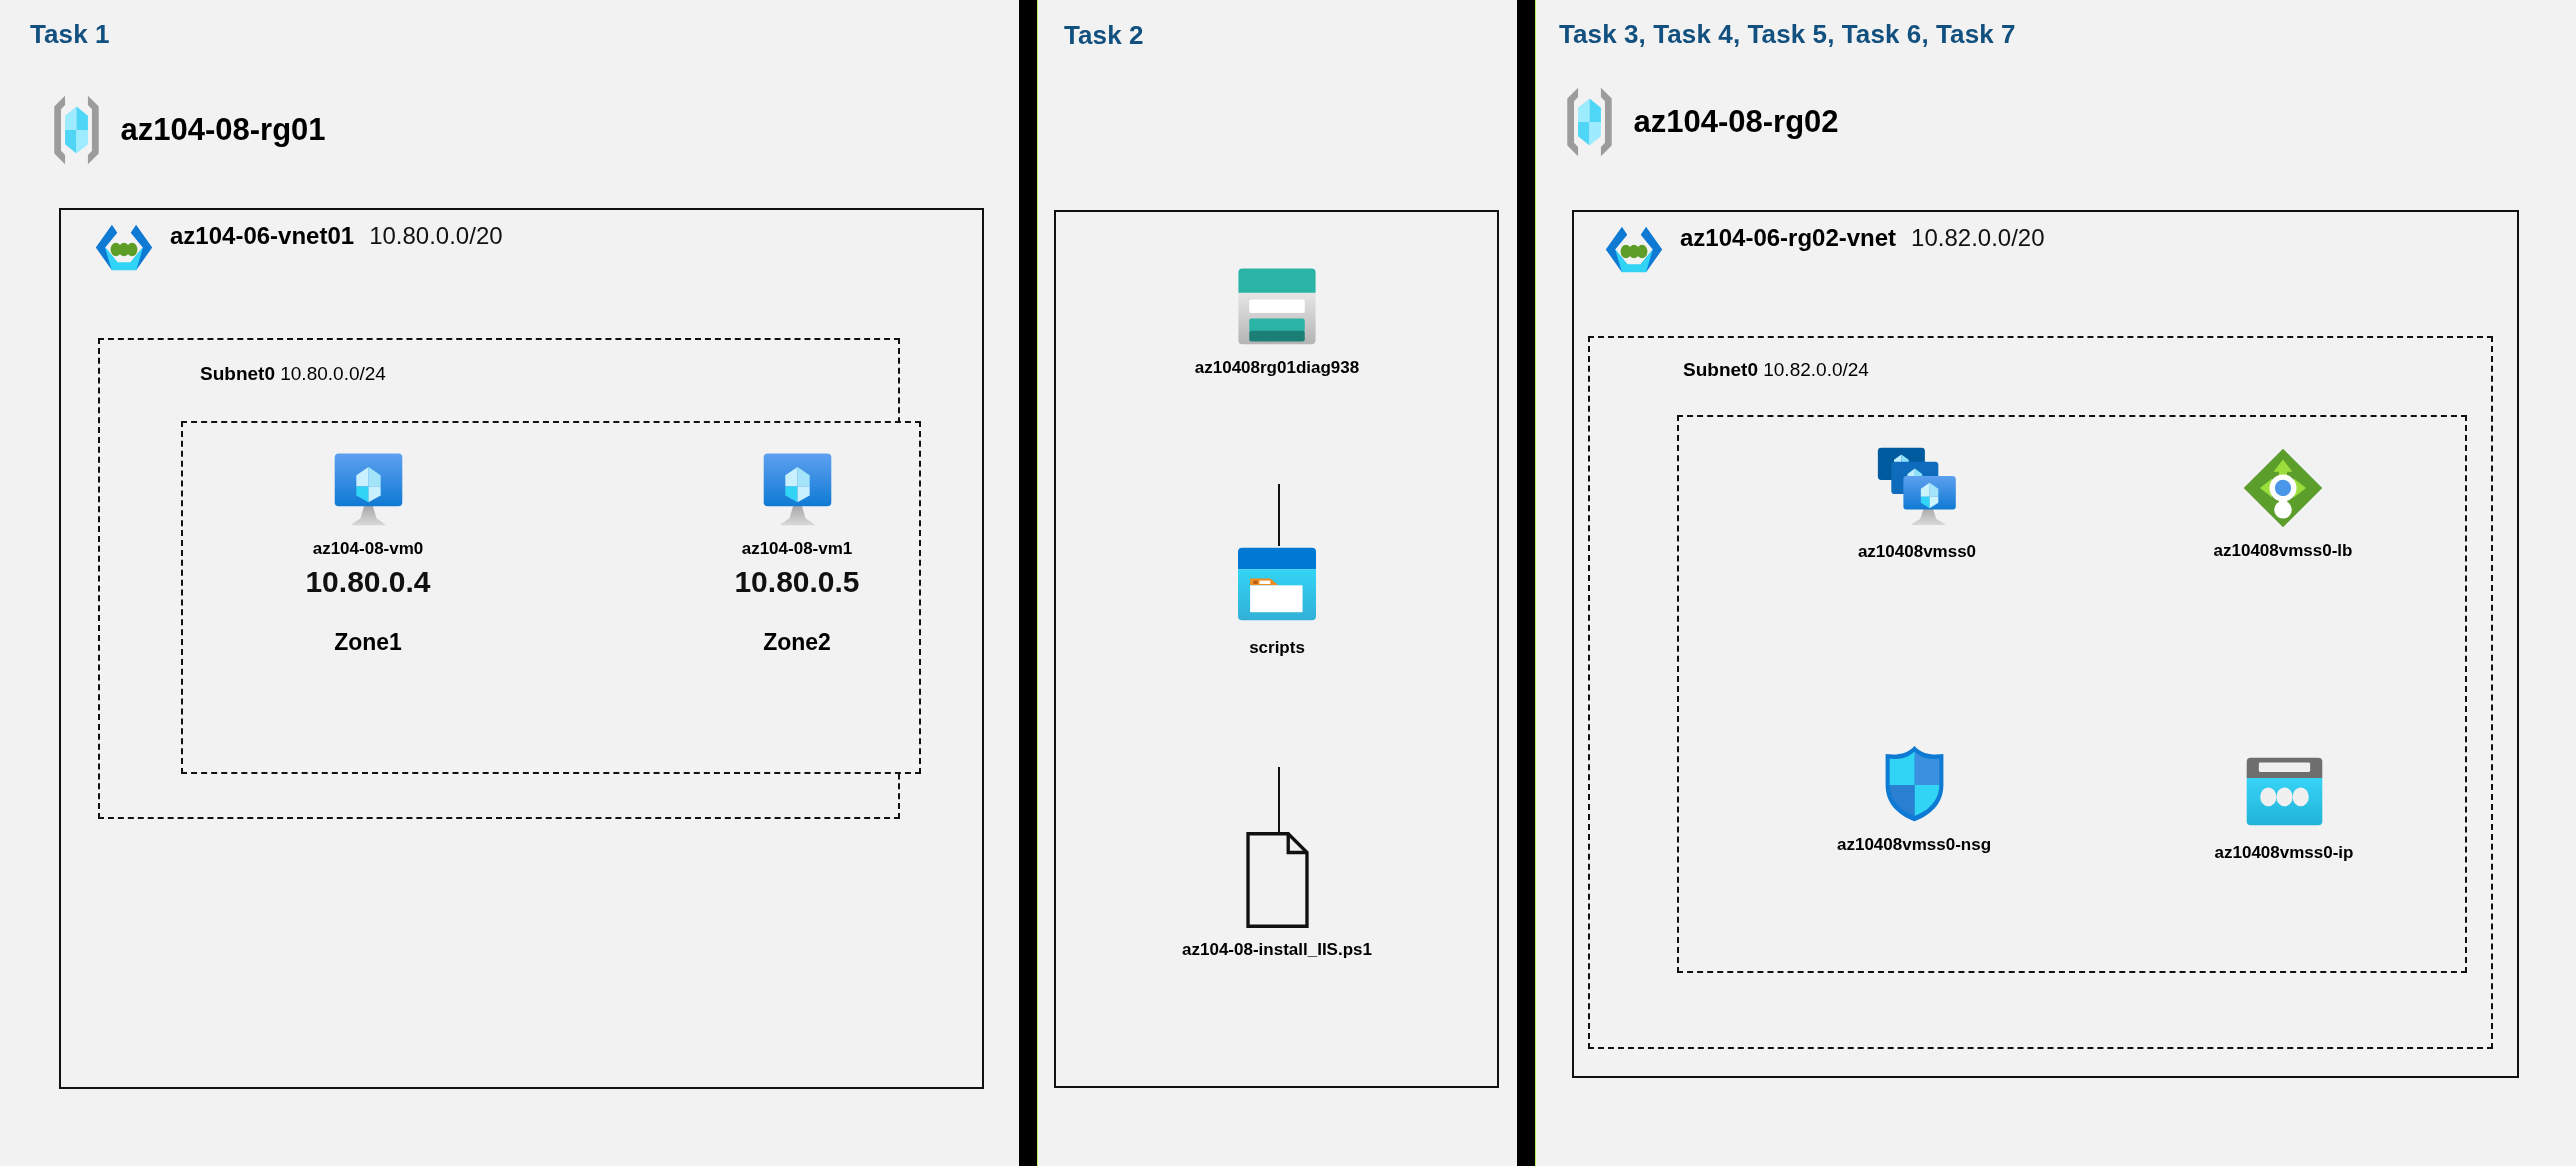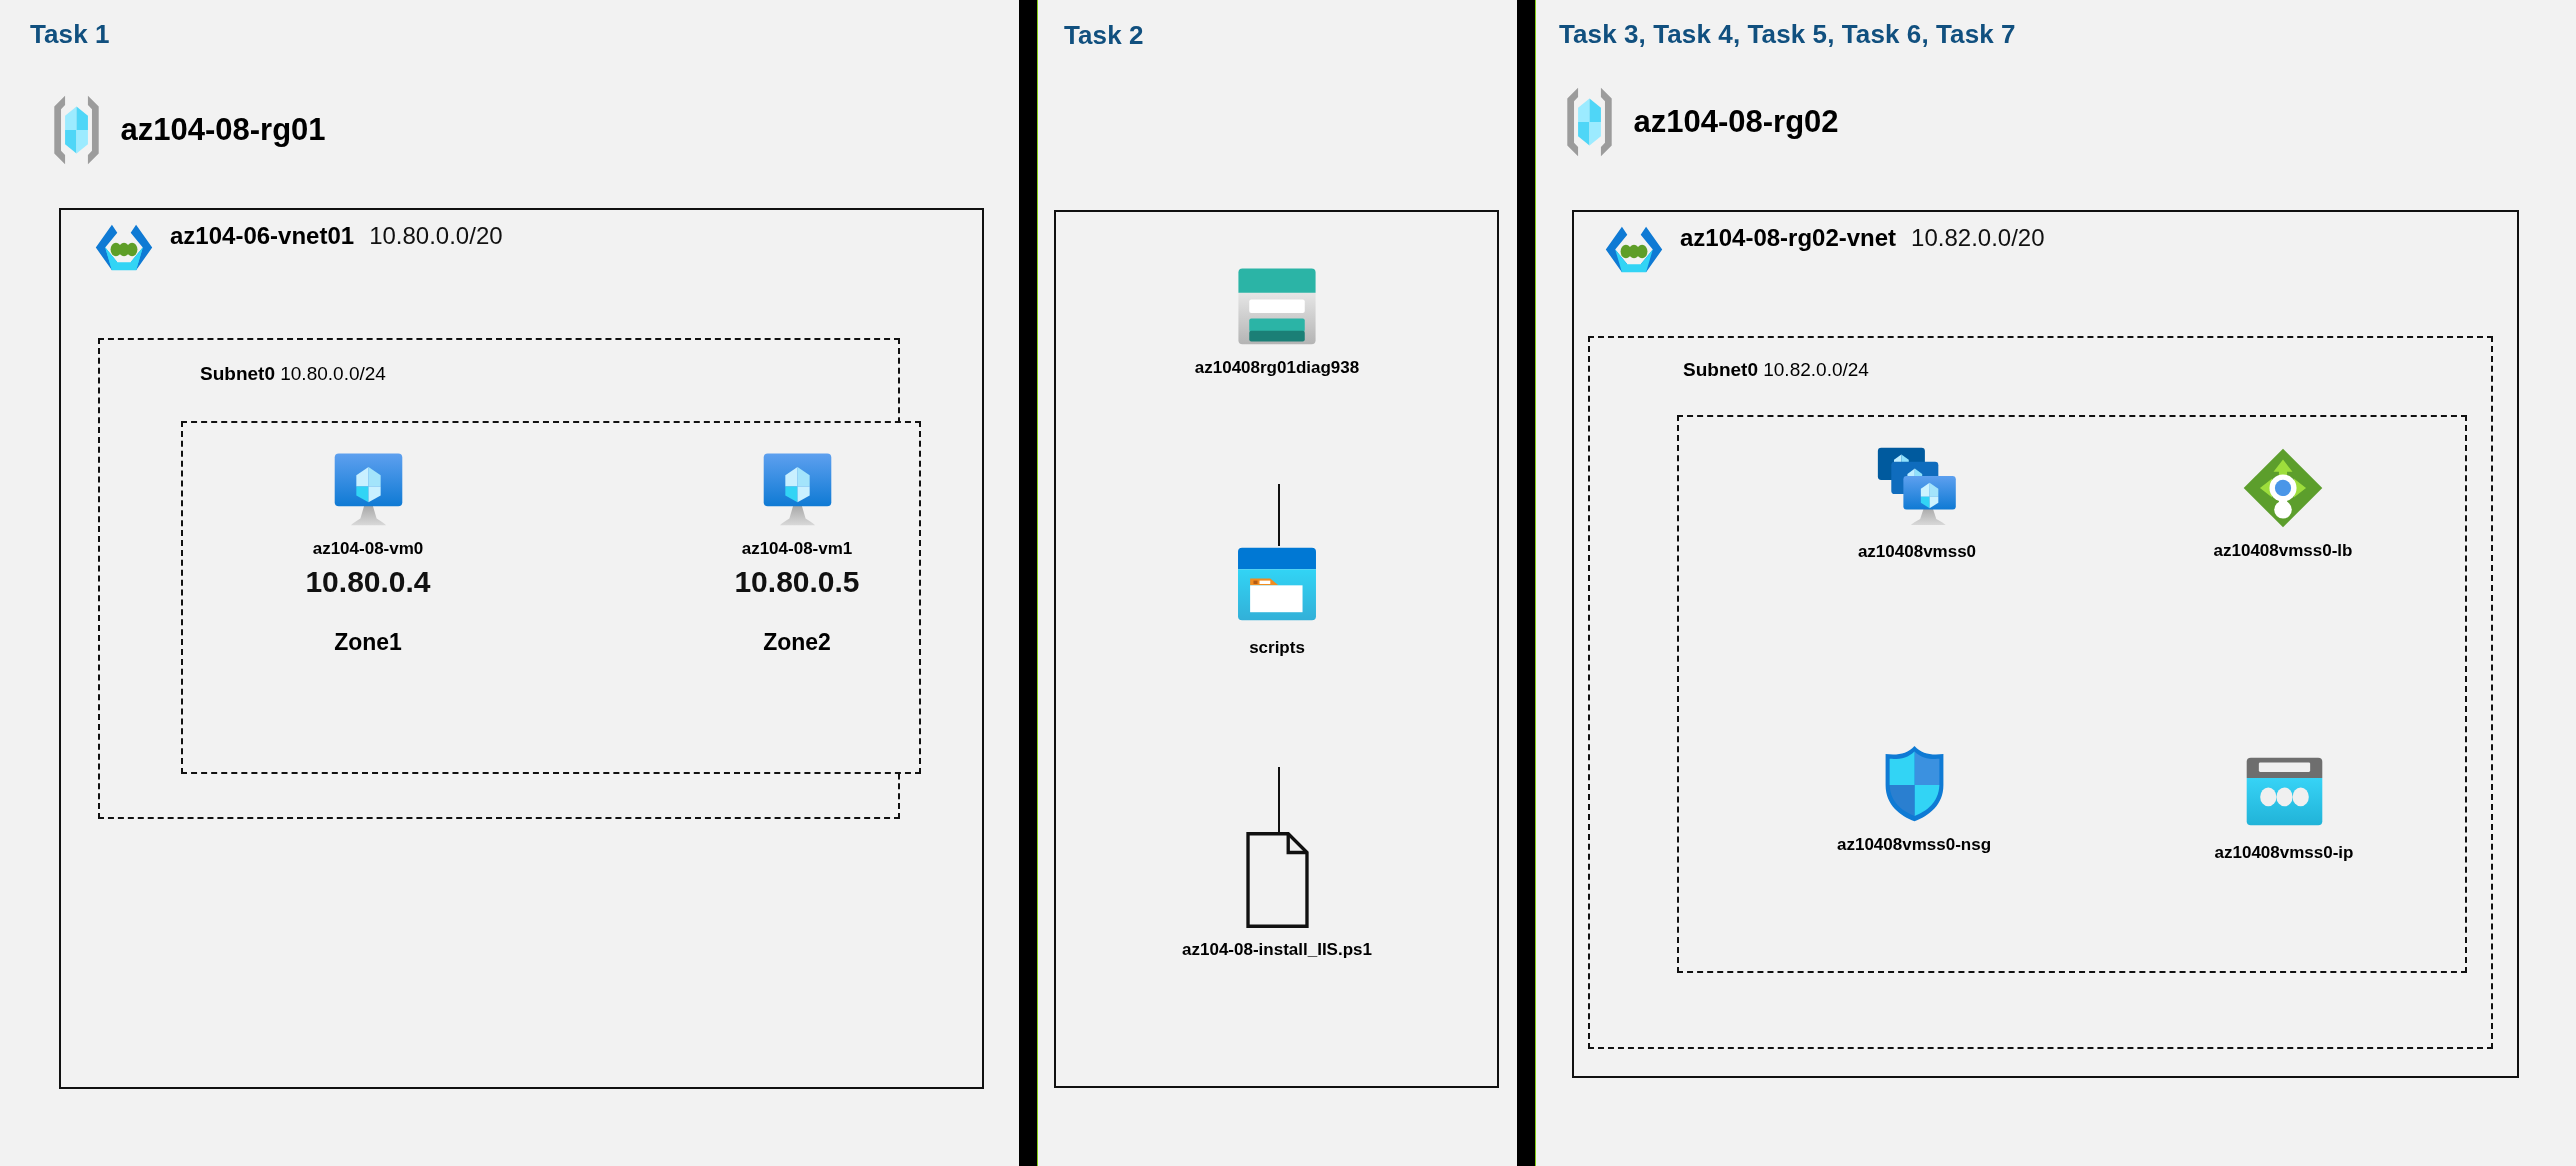--- a/index.html
+++ b/index.html
@@ -9,21 +9,21 @@
   }
   body {
     width: 2576px;
     height: 1166px;
     font-family: "Liberation Sans", sans-serif;
     position: relative;
     overflow: hidden;
   }
 
   
-  .canvas { position: absolute; inset: 0; background: #84cc16; }
+  .canvas { position: absolute; inset: 0; background: #bef264; }
 
   .panel { position: absolute; background: #f2f2f2; }
 
   #panel-task1 { left: 0;    top: 0;    width: 1019px; height: 1166px; }
   #panel-task2 { left: 1038px; top: 0;  width: 479px;  height: 1166px; }
   #panel-task3 { left = 0; }
   #panel-task3 { left: 1536px; top: 0;  width: 1040px; height: 1166px; }
 
   
   .vsep { position: absolute; top: 0; width: 17.5px; height: 1166px; background: #000; }
@@ -338,21 +338,21 @@
     <span>
       <svg width="62" height="51" viewBox="0 0 92 76">
         <path d="M28 4 L4 38 L28 72 L36 60 L18 38 L36 16 Z" fill="#0f7ad4"></path>
         <path d="M64 4 L88 38 L64 72 L56 60 L74 38 L56 16 Z" fill="#0f7ad4"></path>
         <path d="M18 38 L36 60 L56 60 L74 38 L64 72 L28 72 Z" fill="#32d4f5"></path>
         <ellipse cx="34" cy="41" rx="8" ry="10" fill="#5e9e28"></ellipse>
         <ellipse cx="46" cy="41" rx="8" ry="10" fill="#5e9e28"></ellipse>
         <ellipse cx="58" cy="41" rx="8" ry="10" fill="#5e9e28"></ellipse>
       </svg>
     </span>
-    <span class="res-name">az104-08-rg02-vnet</span>
+    <span class="res-name">az104-06-rg02-vnet</span>
     <span class="res-cidr">10.82.0.0/20</span>
   </div>
 
   <div class="dashed-box" id="subnet-box-2"></div>
   <div class="subnet-label" id="subnet-label-2">
     <b>Subnet0</b>
     <span>10.82.0.0/24</span>
   </div>
   <div class="dashed-box" id="subnet-inner-box-2"></div>
 

